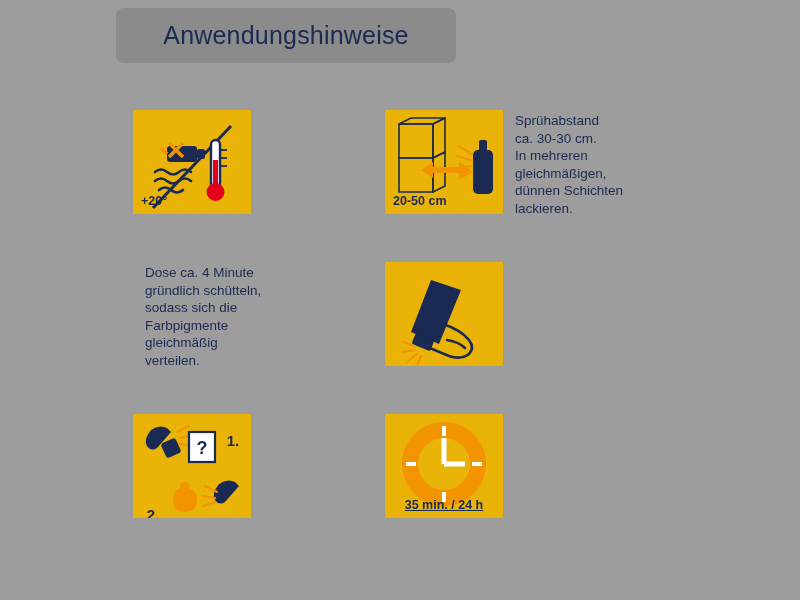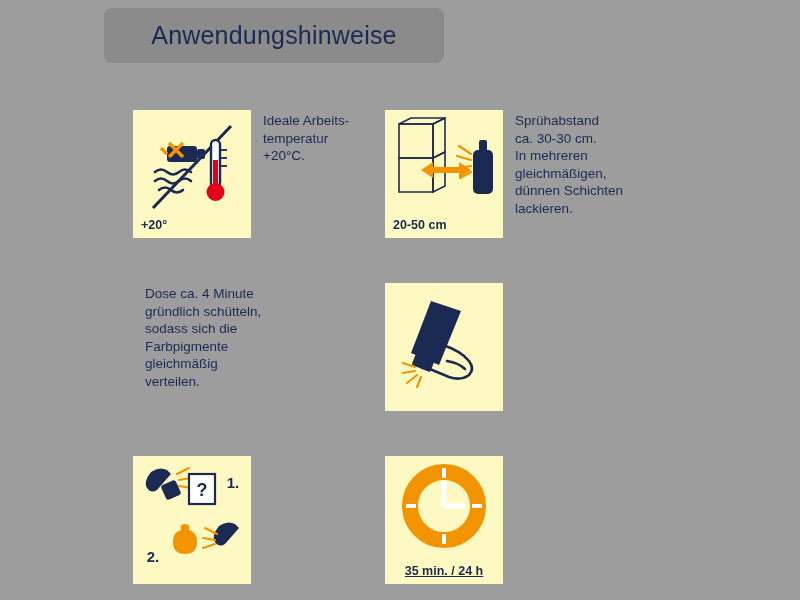--- a/index.html
+++ b/index.html
@@ -16,21 +16,21 @@
   }
   .page {
     position: absolute;
     inset: 0;
     background: #9d9d9d;
   }
 
   
   .title-banner {
     position: absolute;
-    left: 104px;
+    left: 116px;
     top: 8px;
     width: 340px;
     height: 55px;
     background: #8b8b8b;
     border-radius: 8px;
     display: flex;
     align-items: center;
     justify-content: center;
   }
   .title-text {
@@ -54,22 +54,22 @@
   }
   .cell {
     display: flex;
     align-items: flex-start;
   }
   .cell.left { width: 385px; padding-left: 133px; box-sizing: border-box; }
   .cell.right { width: 415px; padding-left: 0px; box-sizing: border-box; }
 
   .icon-box {
     width: 118px;
-    height: 128px;
-    background: #fef9c3;
+    height: 104px;
+    background: #eab308;
     flex: 0 0 118px;
     position: relative;
     overflow: hidden;
   }
   .tip-text {
     color: #1b2a52;
     font-size: 13.5px;
     line-height: 17.5px;
     margin-left: 12px;
     margin-top: 2px;
@@ -135,23 +135,20 @@
               <rect x="80" y="50" width="5" height="32" fill="#e2001a"></rect>
               <g stroke="#1b2a52" stroke-width="1.8">
                 <line x1="88" y1="40" x2="94" y2="40"></line>
                 <line x1="88" y1="48" x2="94" y2="48"></line>
                 <line x1="88" y1="56" x2="94" y2="56"></line>
               </g>
             </g>
           </svg>
           <div class="box-label">+20°</div>
         </div>
-        <div class="tip-text">Ideale Arbeits-
-temperatur
-+20°C.</div>
       </div>
 
       <div class="cell right">
         <div class="icon-box">
           <svg width="118" height="118" viewBox="0 0 118 118">
 
             <g stroke="#1b2a52" stroke-width="1.6" fill="none">
               <path d="M14 14 h34 v34 h-34 z"></path>
               <path d="M14 48 h34 v34 h-34 z"></path>
               <path d="M48 14 l12 -6 v34 l-12 6 z"></path>

